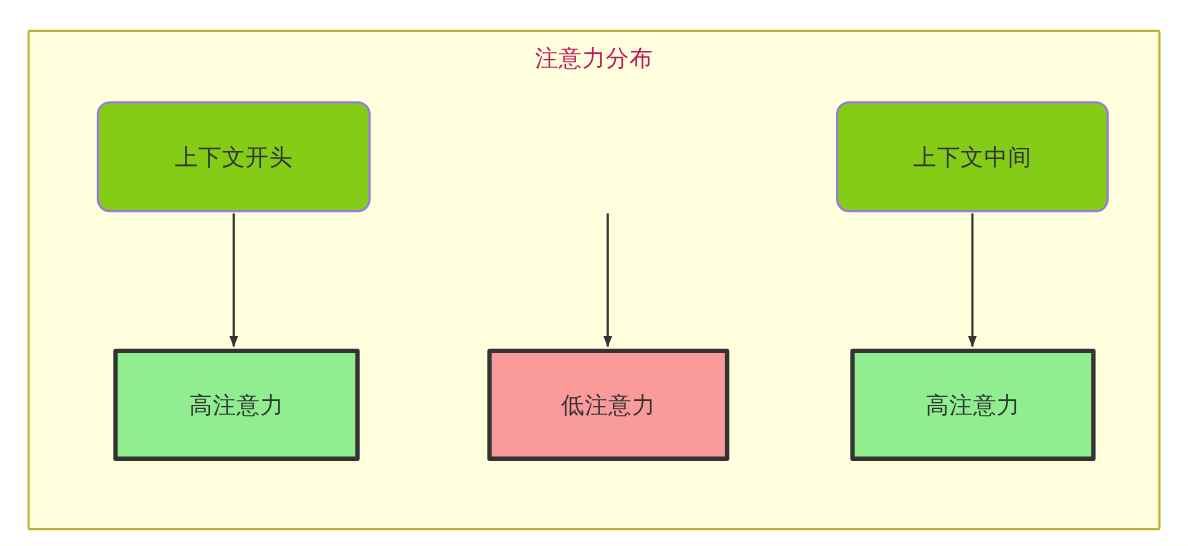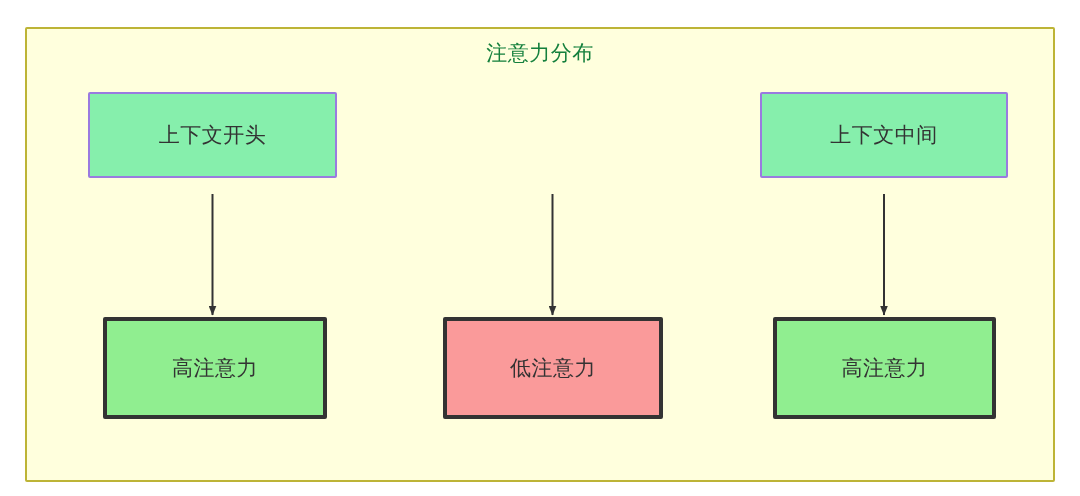--- a/index.html
+++ b/index.html
@@ -33,44 +33,44 @@
     border-radius: 2px;
   }
 
   .subgraph-title {
     position: absolute;
     left: 0;
     top: 10px;
     width: 100%;
     text-align: center;
     font-size: 21px;
-    color: #15803d;
+    color: #be185d;
     letter-spacing: 0.5px;
     white-space: nowrap;
   }
 
   
   .node {
     position: absolute;
     box-sizing: border-box;
     display: flex;
     align-items: center;
     justify-content: center;
     text-align: center;
     font-size: 21px;
     color: #333333;
     letter-spacing: 0.5px;
     white-space: nowrap;
   }
 
   .node.ctx {
-    background: #86efac;
+    background: #84cc16;
     border: 2px solid #9a7ae0;
-    border-radius: 2px;
-    height: 86px;
+    border-radius: 12px;
+    height: 101px;
   }
 
   .node.attn {
     border: 4px solid #333333;
     border-radius: 2px;
     height: 102px;
   }
   .node.attn.high { background: #90ee90; }
   .node.attn.low  { background: #fa9a9a; }
 

